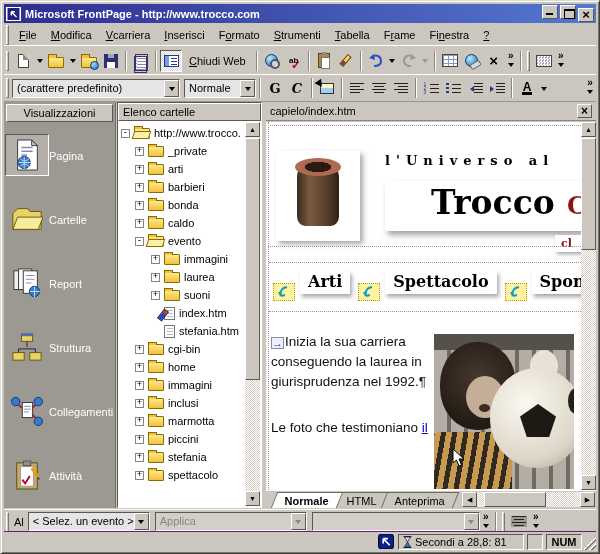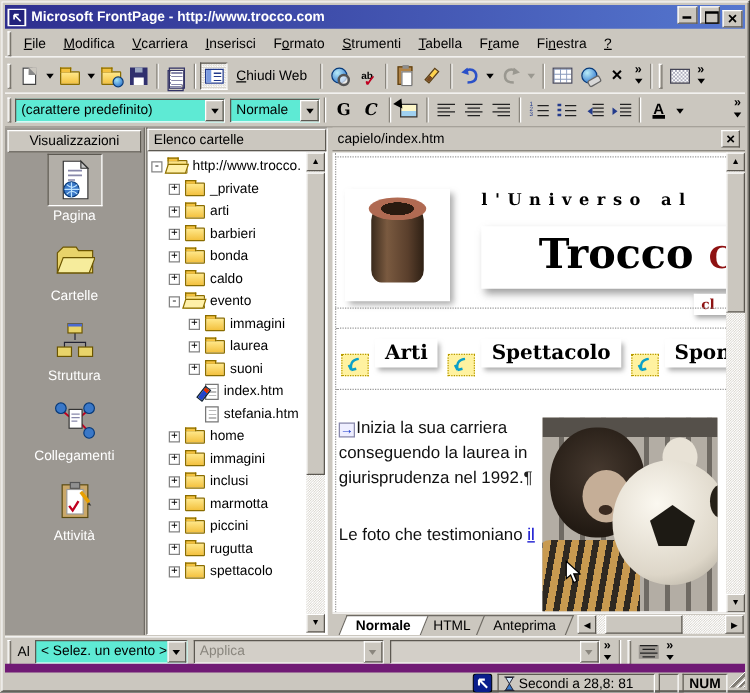--- a/index.html
+++ b/index.html
@@ -107,32 +107,32 @@
       linear-gradient(#222,#222) right 0/9px 1px no-repeat,
       linear-gradient(#222,#222) right 3px/9px 1px no-repeat,
       linear-gradient(#222,#222) right 6px/9px 1px no-repeat,
       linear-gradient(#222,#222) right 9px/9px 1px no-repeat; }
   .i-ind::before { content:""; position:absolute; left:0; top:3px; border:3px solid transparent; }
   .i-ind.out::before { border-right:4px solid #223a8c; left:-1px; }
   .i-ind.in::before { border-left:4px solid #223a8c; }
   .i-fontcolor { font-weight:bold; font-size:12px; line-height:10px; border-bottom:3px solid #000; padding:0 1px; }
 
   
-  .combo { display:flex; align-items:stretch; background:#5eead4; border:1px solid; border-color:#5c5851 #ffffff #ffffff #5c5851; height:19px; }
+  .combo { display:flex; align-items:stretch; background:#e5e5e5; border:1px solid; border-color:#5c5851 #ffffff #ffffff #5c5851; height:19px; }
   .combo .cval { flex:1; padding:2px 4px; white-space:nowrap; overflow:hidden; font-size:11px; }
   .combo .cbtn { width:15px; flex:none; display:flex; align-items:center; justify-content:center; background:#cbc7bf;
                  border:1px solid; border-color:#ffffff #5c5851 #5c5851 #ffffff; }
   .combo.disabled { background:#d3cfc8; } .combo.disabled .cval { color:#8a867e; }
 
   
   .main { position:absolute; left:3px; top:101px; right:3px; height:406px; }
 
   .views { position:absolute; left:0; top:0; width:112px; height:100%; background:#9c9892; border-right:1px solid #6f6b65; padding:1px; }
   .views-header { height:18px; margin:1px; display:flex; align-items:center; justify-content:center; font-size:11px; }
-  .view-item { height:63px; display:flex; flex-direction:column; align-items:center; justify-content:flex-start; margin-top:1px; }
+  .view-item { height:63px; display:flex; flex-direction:row; align-items:center; justify-content:flex-start; margin-top:1px; }
   .view-icon { width:44px; height:42px; display:flex; align-items:center; justify-content:center; border:1px solid transparent; }
   .view-item.selected .view-icon { border:1px solid; border-color:#5c5851 #ffffff #ffffff #5c5851; background:#b3afa8; }
   .view-label { color:#fff; margin-top:2px; font-size:11px; }
 
   .folders { position:absolute; left:113px; top:0; width:145px; height:100%; background:#fff; border:1px solid; border-color:#5c5851 #ffffff #ffffff #5c5851; }
   .folders-header { height:18px; margin:0; display:flex; align-items:center; padding:0 4px; font-size:11px; }
   .tree { position:absolute; left:1px; top:19px; right:16px; bottom:1px; overflow:hidden; padding-top:2px; background:#fff; }
   .tree-row { display:flex; align-items:center; height:18px; white-space:nowrap; }
   .lvl-0 { padding-left:2px; } .lvl-1 { padding-left:16px; } .lvl-2 { padding-left:32px; }
   .exp { width:9px; height:9px; flex:none; border:1px solid #848484; background:#fff; position:relative; margin-right:4px; }
@@ -225,21 +225,21 @@
   .hscroll { position:relative; flex:1; height:15px; margin:0 1px 1px 10px; background:
       linear-gradient(45deg,#d4d0c8 25%,transparent 25%,transparent 75%,#d4d0c8 75%),
       linear-gradient(45deg,#d4d0c8 25%,#fff 25%,#fff 75%,#d4d0c8 75%);
       background-size:2px 2px; background-position:0 0,1px 1px; }
   .hscroll .sb-btn { top:0; } .hscroll .right { left:auto; right:0; }
   .hthumb { position:absolute; left:22px; top:0; width:62px; height:15px; }
 
   
   .dhtmlbar { position:absolute; left:3px; right:3px; top:508px; height:24px; display:flex; align-items:center; border-top:1px solid #fff; }
   .dlabel { margin:0 4px 0 2px; font-size:11px; }
-  .statusbar { position:absolute; left:3px; right:3px; bottom:3px; height:19px; display:flex; align-items:flex-start; border-top:7px solid #701a75; padding-top:1px; }
+  .statusbar { position:absolute; left:3px; right:3px; bottom:3px; height:19px; display:flex; align-items:center; border-top:1px solid #701a75; padding-top:1px; }
   .sfield { height:16px; display:flex; align-items:center; padding:0 4px; font-size:11px; white-space:nowrap; }
   .grip-corner { position:absolute; right:0; bottom:0; width:13px; height:13px;
       background:linear-gradient(135deg, transparent 0 50%, #fff 50% 55%, #807c74 55% 65%, transparent 65% 72%, #fff 72% 77%, #807c74 77% 87%, transparent 87% 93%, #fff 93% 97%, #807c74 97%); }
 </style>
 </head>
 <body>
 
 <div id="window">
 
   <div class="titlebar">
@@ -447,20 +447,35 @@
       <div class="view-item">
         <span class="view-icon">
           <svg width="32" height="28" viewBox="0 0 34 28">
               <path d="M2 8 l5 -5 h11 l2 3 h12 v19 H2 Z" fill="#e8d36a" stroke="#6b5500"></path>
               <path d="M2 25 l5 -13 h27 l-5 13 Z" fill="#f6ec9c" stroke="#6b5500"></path>
             </svg>
         </span>
         <span class="view-label">Cartelle</span>
       </div>
 
+      <div class="view-item">
+        <span class="view-icon">
+          <svg width="30" height="32" viewBox="0 0 32 34">
+              <g stroke="#333">
+                <rect x="2" y="4" width="14" height="20" fill="#efefef"></rect>
+                <rect x="7" y="2" width="14" height="22" fill="#f8f8f8"></rect>
+                <rect x="12" y="4" width="15" height="24" fill="#fff"></rect>
+              </g>
+              <path d="M15 9 h9 M15 13 h9 M15 17 h6" stroke="#88a"></path>
+              <circle cx="24" cy="26" r="5.5" fill="#3a78c8" stroke="#073a7a"></circle>
+              <path d="M19 26 h11 M24 21 v11" stroke="#bfe4ff"></path>
+            </svg>
+        </span>
+        <span class="view-label">Report</span>
+      </div>
 
       <div class="view-item">
         <span class="view-icon">
           <svg width="32" height="30" viewBox="0 0 34 32">
               <path d="M17 10 v6 M8 22 v-4 h18 v4" stroke="#223" fill="none"></path>
               <rect x="11" y="2" width="12" height="8" fill="#e8d36a" stroke="#6b5500"></rect>
               <rect x="11" y="2" width="12" height="2.5" fill="#4a6ad0"></rect>
               <rect x="2" y="22" width="12" height="8" fill="#e8d36a" stroke="#6b5500"></rect>
               <rect x="20" y="22" width="12" height="8" fill="#e8d36a" stroke="#6b5500"></rect>
             </svg>
@@ -566,20 +581,25 @@
             <span class="fi fi-page-open"></span>
             <span class="tlabel">index.htm</span>
           </div>
 
           <div class="tree-row lvl-2">
             <span class="exp exp-none"></span>
             <span class="fi fi-page"></span>
             <span class="tlabel">stefania.htm</span>
           </div>
 
+          <div class="tree-row lvl-1">
+            <span class="exp exp-plus"></span>
+            <span class="fi fi-folder"></span>
+            <span class="tlabel">cgi-bin</span>
+          </div>
 
           <div class="tree-row lvl-1">
             <span class="exp exp-plus"></span>
             <span class="fi fi-folder"></span>
             <span class="tlabel">home</span>
           </div>
 
           <div class="tree-row lvl-1">
             <span class="exp exp-plus"></span>
             <span class="fi fi-folder"></span>
@@ -600,21 +620,21 @@
 
           <div class="tree-row lvl-1">
             <span class="exp exp-plus"></span>
             <span class="fi fi-folder"></span>
             <span class="tlabel">piccini</span>
           </div>
 
           <div class="tree-row lvl-1">
             <span class="exp exp-plus"></span>
             <span class="fi fi-folder"></span>
-            <span class="tlabel">rugutta</span>
+            <span class="tlabel">stefania</span>
           </div>
 
 
           <div class="tree-row lvl-1">
             <span class="exp exp-plus"></span>
             <span class="fi fi-folder"></span>
             <span class="tlabel">spettacolo</span>
           </div>
 
       </div>

